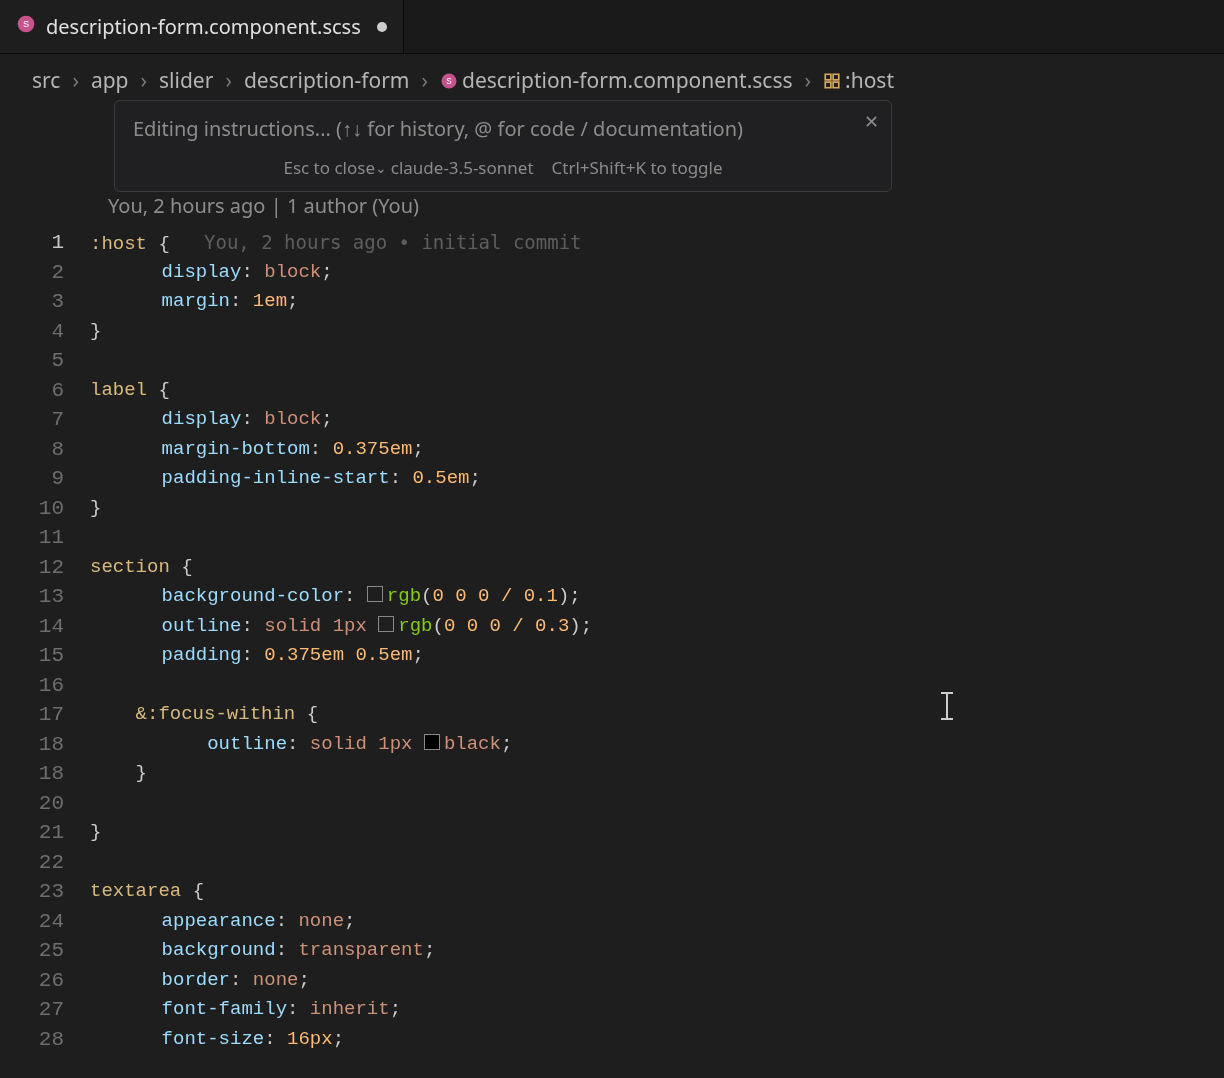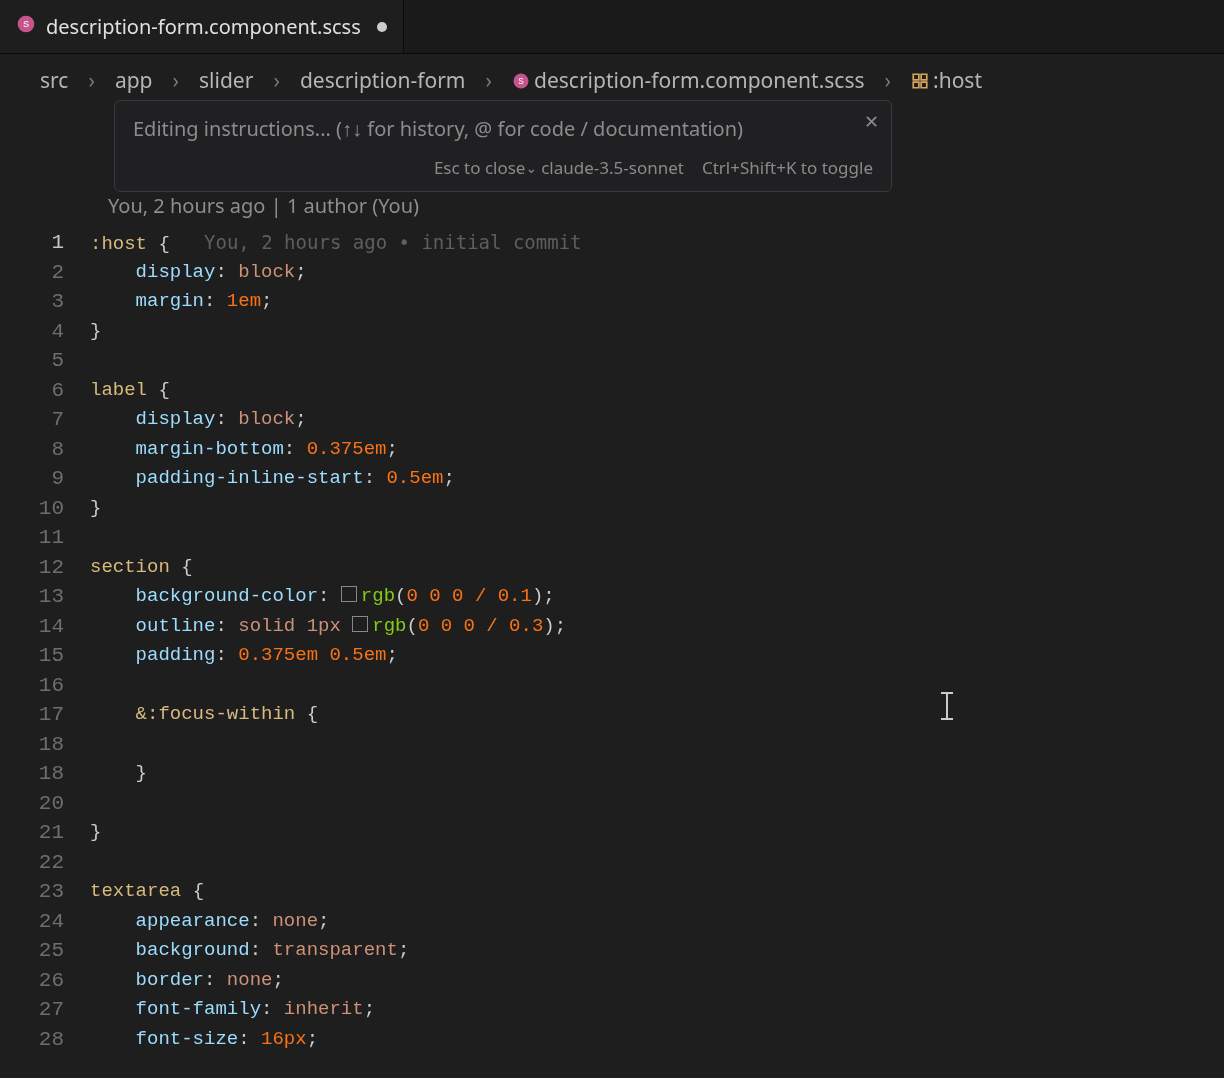--- a/index.html
+++ b/index.html
@@ -27,22 +27,22 @@
       padding: 0 16px;
       gap: 10px;
       border-right: 1px solid #0a0a0a;
     }
     .tab .icon-scss svg { width: 20px; height: 20px; }
     .tab-label { color: #e0e0e0; font-family: system-ui, sans-serif; font-size: 20px; }
     .dirty-dot { width: 10px; height: 10px; border-radius: 50%; background: #cccccc; margin-left: 6px; }
 
     .breadcrumbs {
       display: flex;
-      gap: 20px;
-      padding: 12px 20px 10px 40px;
+      gap: 12px;
+      padding: 12px 20px 10px 32px;
       font-family: system-ui, sans-serif;
       font-size: 21px;
       color: #b0b0b0;
     }
     .crumb { color: #b5b5b5; }
     .crumb-sep { color: #7a7a7a; }
     .crumb-icon svg { width:18px; height:18px; vertical-align:-2px; margin-right:4px;}
 
     .inline-box {
       position: absolute;
@@ -51,21 +51,21 @@
       width: 778px;
       background: #202022;
       border: 1px solid #3a3a3c;
       border-radius: 6px;
       padding: 14px 18px 12px 18px;
       font-family: system-ui, sans-serif;
       z-index: 5;
     }
     .inline-box .close-x { position:absolute; top:8px; right:12px; color:#8a8a8a; font-size:18px; cursor:pointer;}
     .inline-placeholder { color:#8c8c8c; font-size:20px; }
-    .inline-bottom { display:flex; justify-content:flex-end; align-items:center; margin-top:14px; font-size:17px; color:#8a8a8a;}
+    .inline-bottom { display:flex; justify-content:center; align-items:center; margin-top:14px; font-size:17px; color:#8a8a8a;}
     .inline-model { display:flex; align-items:center; gap:4px;}
     .chev { font-size:14px; }
 
     .blame-line {
       position:absolute;
       left:108px;
       top:192px;
       font-family: system-ui, sans-serif;
       font-size:20px;
       color:#8e8e8e;
@@ -88,24 +88,24 @@
       width:90px;
       text-align:right;
       padding-right:26px;
       color:#6e6e6e;
       font-size:21px;
       flex-shrink:0;
     }
     .gutter.active { color:#c5c5c5; }
     .code { font-size:19px; }
     .tok-sel { color:#d7ba7d; }
-    .tok-prop { color:#9cdcfe; }
+    .tok-prop { color:#9cdcfe;margin-left:26px; }
     .tok-punc { color:#cccccc; }
     .tok-val { color:#ce9178; }
-    .tok-num { color:#f97316; }
+    .tok-num { color:#fdba74; }
     .tok-func { color:#84cc16; }
     .inline-blame { color:#5e5e5e; font-family: Consolas, monospace; }
 
     .color-swatch {
       display:inline-block;
       width:16px; height:16px;
       border:1px solid #888;
       vertical-align:-1px;
       margin-right:4px;
       background:#1e1e1e;
@@ -201,21 +201,21 @@
     <div class="line"><div class="gutter">8</div><div class="code">    <span class="tok-prop">margin-bottom</span><span class="tok-punc">: </span><span class="tok-num">0.375em</span><span class="tok-punc">;</span></div></div>
     <div class="line"><div class="gutter">9</div><div class="code">    <span class="tok-prop">padding-inline-start</span><span class="tok-punc">: </span><span class="tok-num">0.5em</span><span class="tok-punc">;</span></div></div>
     <div class="line"><div class="gutter">10</div><div class="code"><span class="tok-punc">}</span></div></div>
     <div class="line"><div class="gutter">11</div><div class="code"></div></div>
     <div class="line"><div class="gutter">12</div><div class="code"><span class="tok-sel">section </span><span class="tok-punc">{</span></div></div>
     <div class="line"><div class="gutter">13</div><div class="code">    <span class="tok-prop">background-color</span><span class="tok-punc">: </span><span class="color-swatch"></span><span class="tok-func">rgb</span><span class="tok-punc">(</span><span class="tok-num">0 0 0 / 0.1</span><span class="tok-punc">)</span><span class="tok-punc">;</span></div></div>
     <div class="line"><div class="gutter">14</div><div class="code">    <span class="tok-prop">outline</span><span class="tok-punc">: </span><span class="tok-val">solid 1px </span><span class="color-swatch"></span><span class="tok-func">rgb</span><span class="tok-punc">(</span><span class="tok-num">0 0 0 / 0.3</span><span class="tok-punc">)</span><span class="tok-punc">;</span></div></div>
     <div class="line"><div class="gutter">15</div><div class="code">    <span class="tok-prop">padding</span><span class="tok-punc">: </span><span class="tok-num">0.375em 0.5em</span><span class="tok-punc">;</span></div></div>
     <div class="line"><div class="gutter">16</div><div class="code"></div></div>
     <div class="line"><div class="gutter">17</div><div class="code">    <span class="tok-sel">&amp;:focus-within </span><span class="tok-punc">{</span></div></div>
-    <div class="line"><div class="gutter">18</div></div>
+    <div class="line"><div class="gutter">18</div><div class="code">        <span class="tok-prop">outline</span><span class="tok-punc">: </span><span class="tok-val">solid 1px </span><span class="color-swatch black"></span><span class="tok-val">black</span><span class="tok-punc">;</span></div></div>
     <div class="line"><div class="gutter">18</div><div class="code">    <span class="tok-punc">}</span></div></div>
     <div class="line"><div class="gutter">20</div><div class="code"></div></div>
     <div class="line"><div class="gutter">21</div><div class="code"><span class="tok-punc">}</span></div></div>
     <div class="line"><div class="gutter">22</div><div class="code"></div></div>
     <div class="line"><div class="gutter">23</div><div class="code"><span class="tok-sel">textarea </span><span class="tok-punc">{</span></div></div>
     <div class="line"><div class="gutter">24</div><div class="code">    <span class="tok-prop">appearance</span><span class="tok-punc">: </span><span class="tok-val">none</span><span class="tok-punc">;</span></div></div>
     <div class="line"><div class="gutter">25</div><div class="code">    <span class="tok-prop">background</span><span class="tok-punc">: </span><span class="tok-val">transparent</span><span class="tok-punc">;</span></div></div>
     <div class="line"><div class="gutter">26</div><div class="code">    <span class="tok-prop">border</span><span class="tok-punc">: </span><span class="tok-val">none</span><span class="tok-punc">;</span></div></div>
     <div class="line"><div class="gutter">27</div><div class="code">    <span class="tok-prop">font-family</span><span class="tok-punc">: </span><span class="tok-val">inherit</span><span class="tok-punc">;</span></div></div>
     <div class="line"><div class="gutter">28</div><div class="code">    <span class="tok-prop">font-size</span><span class="tok-punc">: </span><span class="tok-num">16px</span><span class="tok-punc">;</span></div></div>

